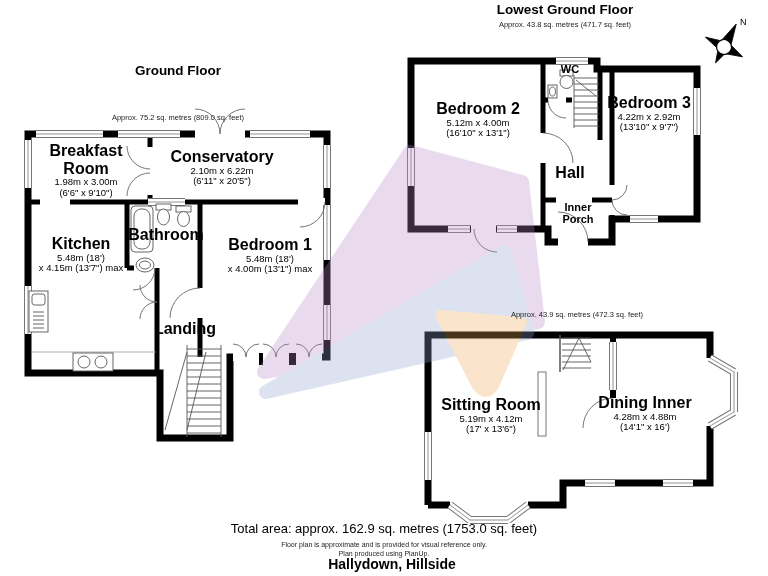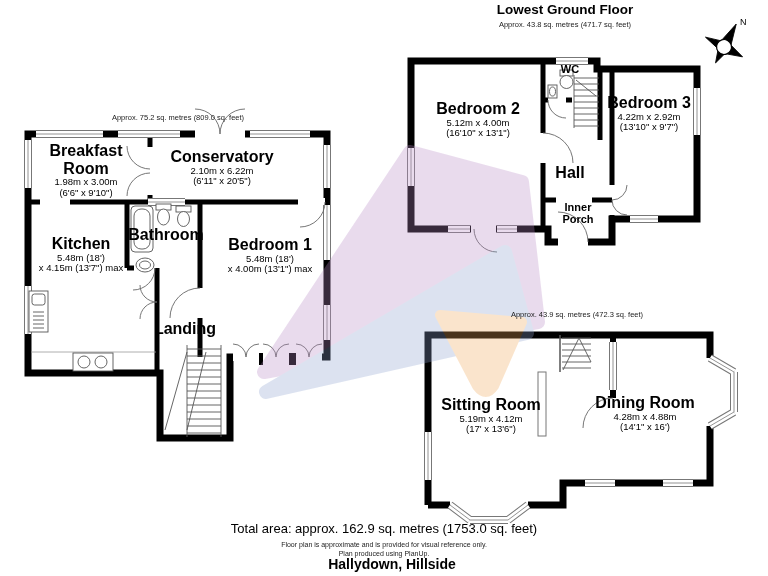--- a/index.html
+++ b/index.html
@@ -155,20 +155,23 @@
       <polygon points="0,-26 6,-2 -6,-2"></polygon>
       <polygon points="21,0 2,6 2,-6"></polygon>
       <polygon points="0,18 5,2 -5,2"></polygon>
       <polygon points="-21,0 -2,5 -2,-5"></polygon>
       <circle cx="0" cy="0" r="7.5" fill="#fff" stroke="#000" stroke-width="1.2"></circle>
     </g>
     <text x="740" y="25" font-size="9" font-family="Liberation Sans, sans-serif">N</text>
   </g>
 </svg>
 
+  <div class="lbl" style="left:78px;top:64px;width:200px;">
+    <div class="ft">Ground Floor</div>
+  </div>
   <div class="lbl fs" style="left:48px;top:82px;width:260px;margin-top:32px;">Approx. 75.2 sq. metres (809.0 sq. feet)</div>
 
   <div class="lbl" style="left:41px;top:142px;width:90px;">
     <div class="rn">Breakfast Room</div>
     <div class="rd">1.98m x 3.00m</div>
     <div class="rd">(6'6" x 9'10")</div>
   </div>
   <div class="lbl" style="left:157px;top:148px;width:130px;">
     <div class="rn">Conservatory</div>
     <div class="rd">2.10m x 6.22m</div>
@@ -217,21 +220,21 @@
   </div>
 
   <div class="lbl fs" style="left:477px;top:311px;width:200px;">Approx. 43.9 sq. metres (472.3 sq. feet)</div>
 
   <div class="lbl" style="left:434px;top:396px;width:114px;">
     <div class="rn">Sitting Room</div>
     <div class="rd">5.19m x 4.12m</div>
     <div class="rd">(17' x 13'6")</div>
   </div>
   <div class="lbl" style="left:588px;top:394px;width:114px;">
-    <div class="rn">Dining Room</div>
+    <div class="rn">Dining Inner</div>
     <div class="rd">4.28m x 4.88m</div>
     <div class="rd">(14'1" x 16')</div>
   </div>
 
   <div class="lbl tot" style="left:0;top:522px;width:768px;">Total area: approx. 162.9 sq. metres (1753.0 sq. feet)</div>
   <div class="lbl disc" style="left:0;top:541px;width:768px;">Floor plan is approximate and is provided for visual reference only.</div>
   <div class="lbl disc" style="left:0;top:550px;width:768px;">Plan produced using PlanUp.</div>
   <div class="lbl prop" style="left:0;top:557px;width:768px;">Hallydown, Hillside</div>
 
 </div>

